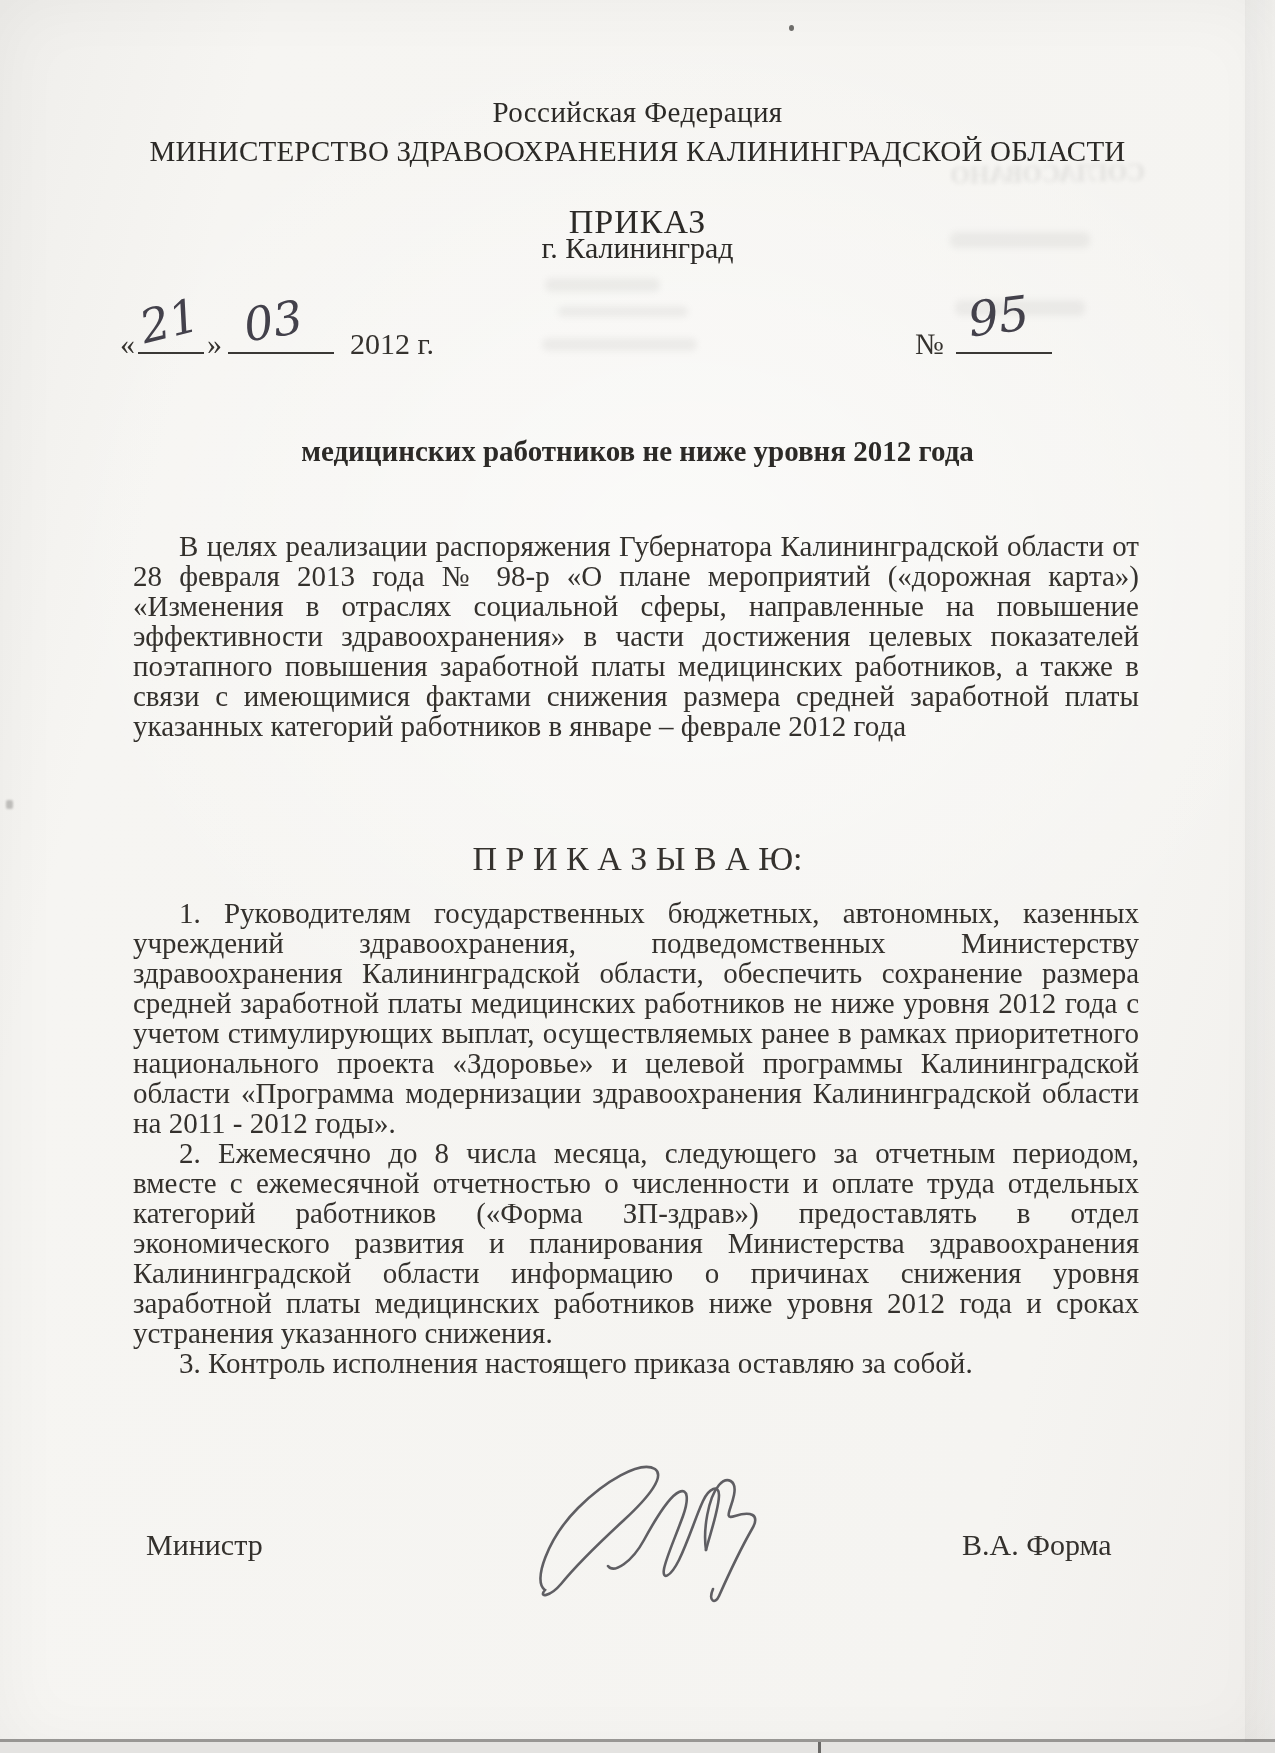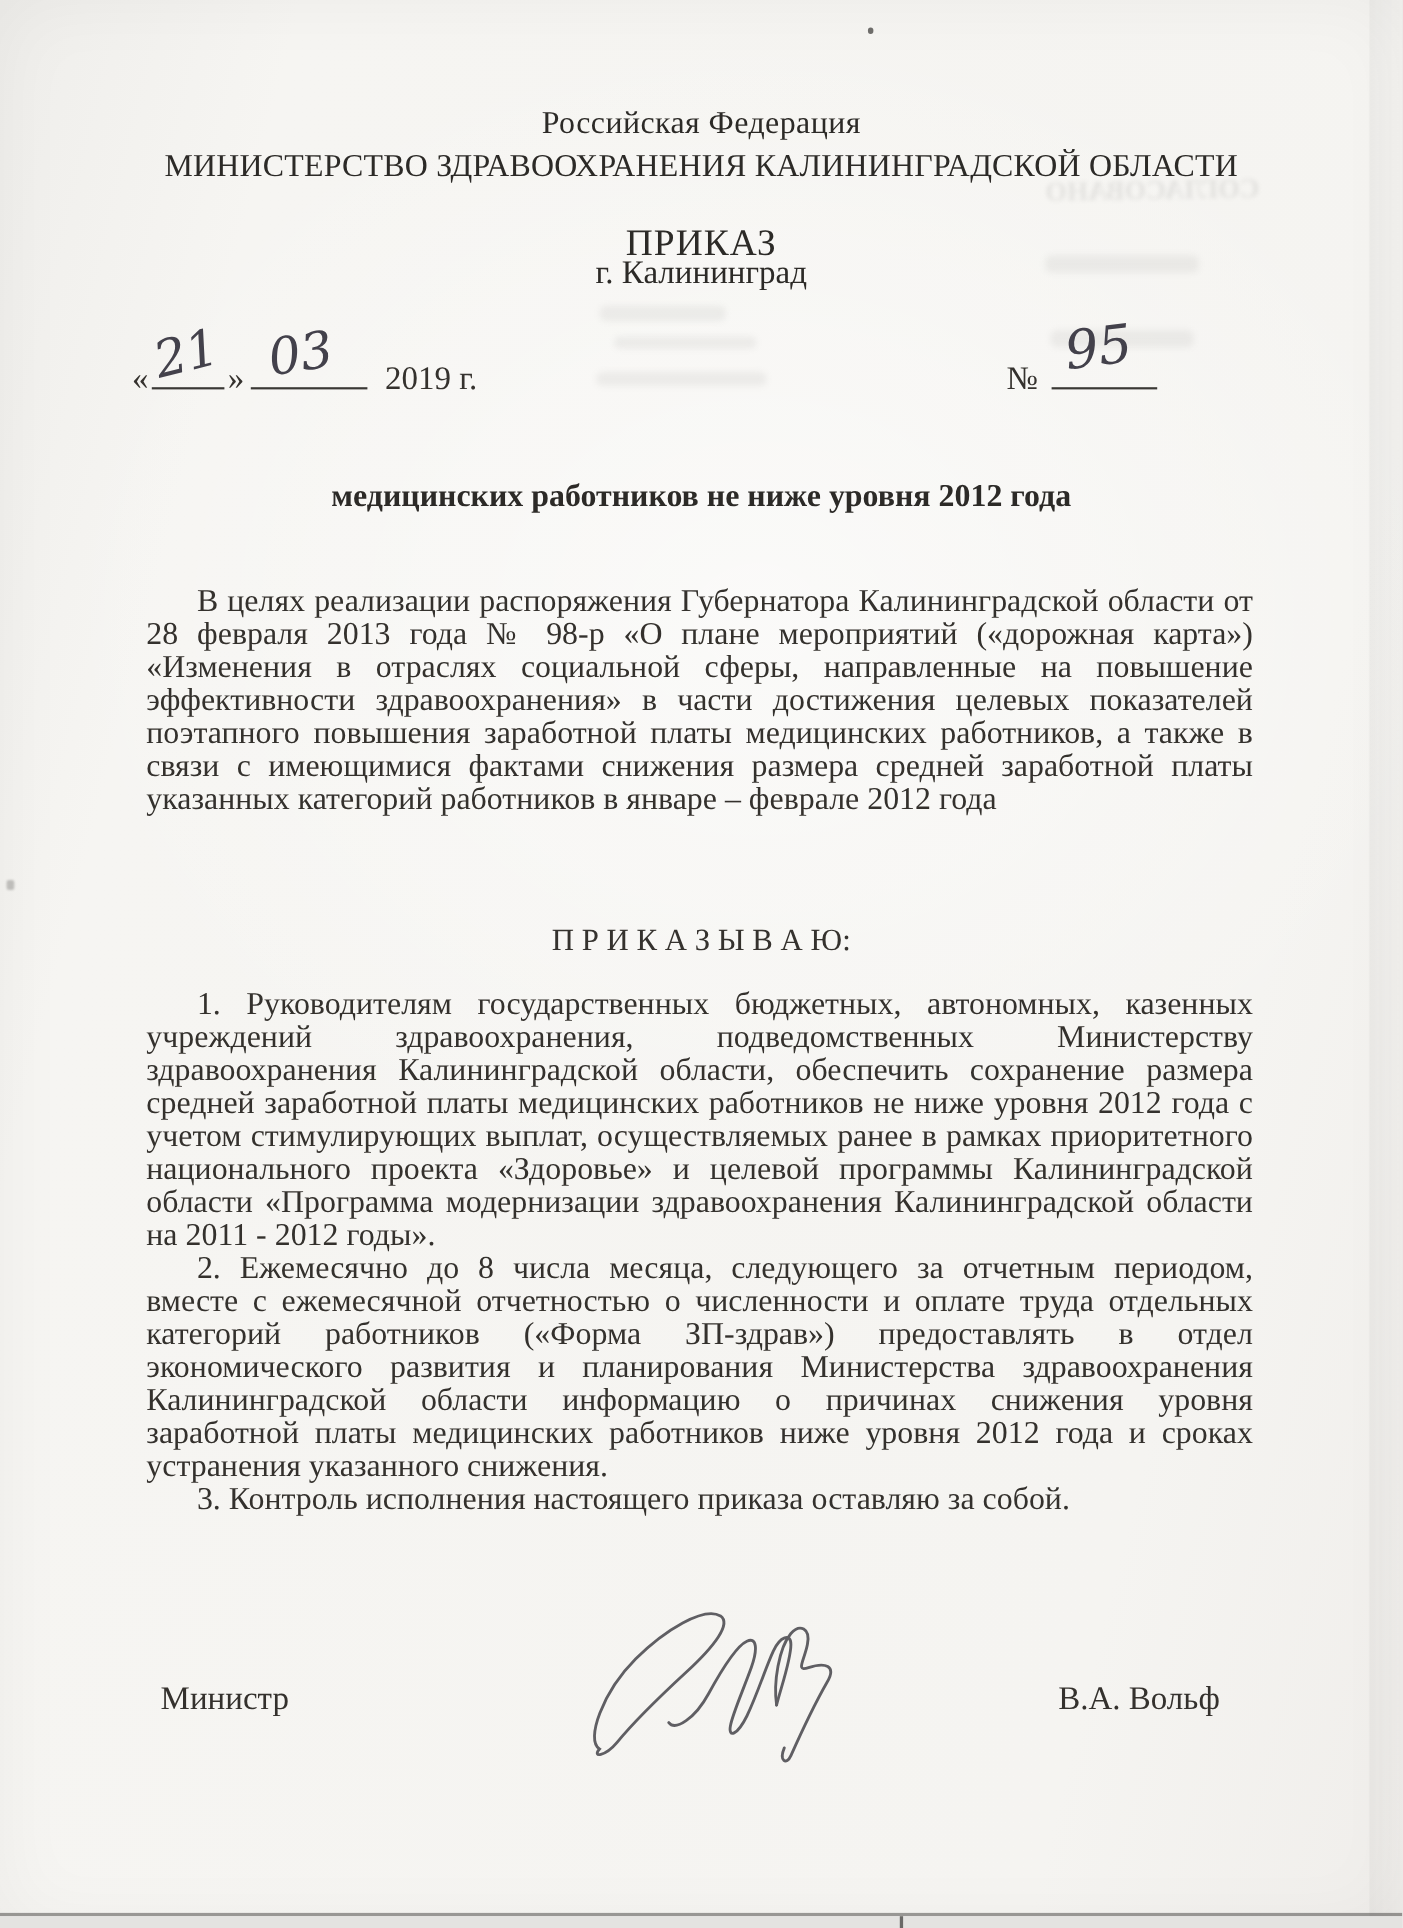--- a/index.html
+++ b/index.html
@@ -51,21 +51,21 @@
   .title-block{top:432px;font-size:29px;font-weight:bold;line-height:39px;color:#2c2a27;}
 
   .body-text{
     left:133px;width:1006px;
     font-size:29px;line-height:30px;
     text-align:justify;
     color:#34312d;
   }
   .body-text p{margin:0;text-indent:46px;}
   .preamble-block{top:531px;}
-  .order-line{top:840px;font-size:28px;color:#35322e;}
+  .order-line{top:840px;font-size:34px;color:#35322e;}
   .items-block{top:898px;}
 
   .sig-row{top:1528px;font-size:30px;color:#34312d;}
   .sig-title{left:146px;}
   .sig-name{left:962px;}
   .sig-svg{left:488px;top:1438px;}
 
   
   .bleed-text{
     top:160px;left:955px;width:190px;
@@ -107,21 +107,21 @@
   <div class="abs speck-dot"></div>
   <div class="abs speck-left"></div>
   <div class="abs right-band"></div>
 
   <div class="abs centered hdr hdr-country">Российская Федерация</div>
   <div class="abs centered hdr hdr-ministry">МИНИСТЕРСТВО ЗДРАВООХРАНЕНИЯ КАЛИНИНГРАДСКОЙ ОБЛАСТИ</div>
   <div class="abs centered hdr hdr-doctype">ПРИКАЗ</div>
   <div class="abs centered hdr hdr-city">г. Калининград</div>
 
   <div class="abs date-row date-left">
-    <span>«</span><span class="blank blank-day"><span class="hand hand-day">21</span></span><span>»</span><span class="blank blank-month"><span class="hand hand-month">03</span></span><span>2019 г.</span>
+    <span>«</span><span class="blank blank-day"><span class="hand hand-day">21</span></span><span>»</span><span class="blank blank-month"><span class="hand hand-month">03</span></span><span>2012 г.</span>
   </div>
   <div class="abs date-row num-right">
     <span>№</span><span class="blank blank-num"><span class="hand hand-num">95</span></span>
   </div>
 
   <div class="abs centered title-block">
     <div>медицинских работников не ниже уровня 2012 года</div>
   </div>
 
   <div class="abs body-text preamble-block">
@@ -130,21 +130,21 @@
 
   <div class="abs centered order-line">П Р И К А З Ы В А Ю:</div>
 
   <div class="abs body-text items-block">
     <p>1. Руководителям государственных бюджетных, автономных, казенных учреждений здравоохранения, подведомственных Министерству здравоохранения Калининградской области, обеспечить сохранение размера средней заработной платы медицинских работников не ниже уровня 2012 года с учетом стимулирующих выплат, осуществляемых ранее в рамках приоритетного национального проекта «Здоровье» и целевой программы Калининградской области «Программа модернизации здравоохранения Калининградской области на 2011 - 2012 годы».</p>
     <p>2. Ежемесячно до 8 числа месяца, следующего за отчетным периодом, вместе с ежемесячной отчетностью о численности и оплате труда отдельных категорий работников («Форма ЗП-здрав») предоставлять в отдел экономического развития и планирования Министерства здравоохранения Калининградской области информацию о причинах снижения уровня заработной платы медицинских работников ниже уровня 2012 года и сроках устранения указанного снижения.</p>
     <p>3. Контроль исполнения настоящего приказа оставляю за собой.</p>
   </div>
 
   <div class="abs sig-row sig-title">Министр</div>
-  <div class="abs sig-row sig-name">В.А. Вольф</div>
+  <div class="abs sig-row sig-name">В.А. Форма</div>
 
   <svg class="abs sig-svg" width="320" height="200" viewBox="0 0 320 200">
     <g fill="none" stroke="#46454b" stroke-width="2.6" stroke-linecap="round" opacity="0.85">
       <path d="M 57,152 C 44,144 60,100 90,70 C 116,44 152,22 167,31 C 177,38 162,58 136,82 C 110,106 86,130 73,146 C 62,159 50,160 57,152 Z"></path>
       <path d="M 120,128 C 126,136 144,124 156,102 C 168,80 182,58 191,54 C 200,50 201,61 195,78 C 187,100 178,120 176,131 C 174,142 182,140 191,122 C 201,101 208,78 215,63 C 221,50 231,46 231,57 C 231,71 222,96 218,112"></path>
       <path d="M 218,112 C 215,92 220,60 231,47 C 239,38 249,42 246,57 C 243,72 235,82 247,78 C 262,73 273,76 264,91 C 252,112 239,140 231,158 C 227,167 220,163 225,151"></path>
     </g>
   </svg>
 
   <div class="abs scan-edge-line"></div>

